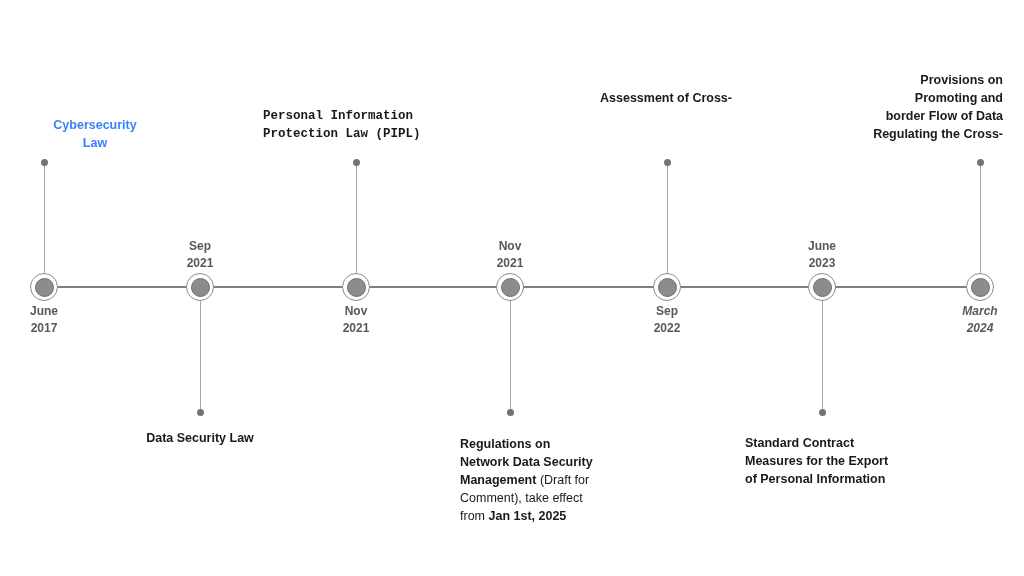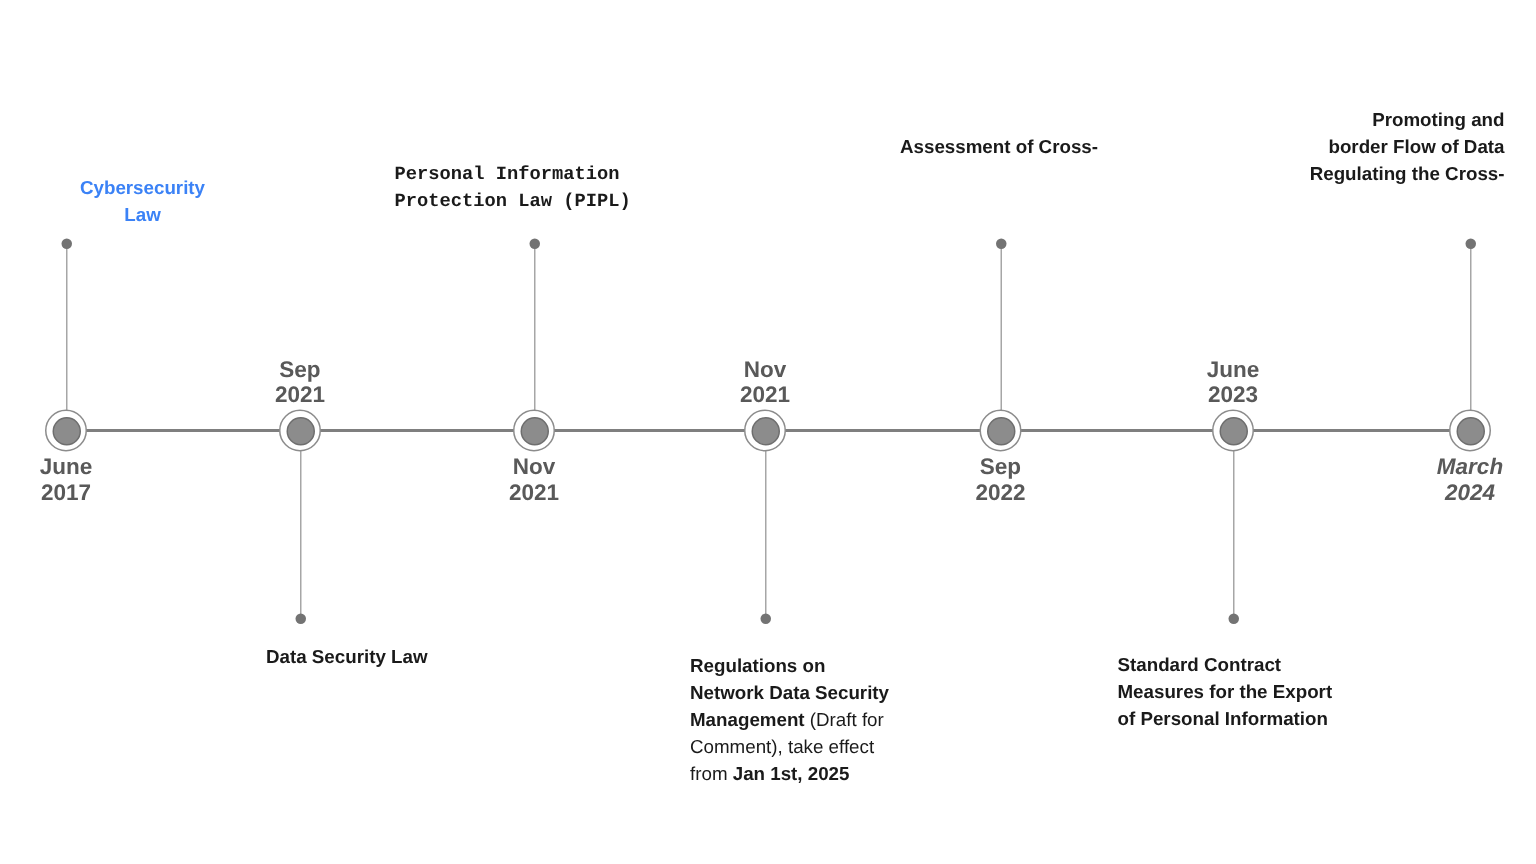--- a/index.html
+++ b/index.html
@@ -11,21 +11,21 @@
   .stem { position: absolute; width: 1px; }
   .end-dot { position: absolute; width: 7px; height: 7px; border-radius: 50%; }
   .node {
     position: absolute; width: 28px; height: 28px; border-radius: 50%;
     background: #ffffff; box-sizing: border-box; border: 1px solid #8c8c8c;
     display: flex; align-items: center; justify-content: center;
   }
   .node-inner { width: 19px; height: 19px; border-radius: 50%; box-sizing: border-box; }
   .date {
     position: absolute; width: 90px; text-align: center;
-    font-weight: 700; font-size: 15px; line-height: 17px;
+    font-weight: 700; font-size: 12px; line-height: 17px;
   }
   .label { position: absolute; font-size: 12.5px; line-height: 18px; }
   .label-line { white-space: nowrap; }
   .seg-b { font-weight: 700; }
   .seg-r { font-weight: 400; }
 </style>
 </head>
 <body>
 
 <div class="canvas">
@@ -49,21 +49,21 @@
       <div class="event">
         <div class="stem" style="left: 199.5px; background: rgb(166, 166, 166); top: 287px; height: 125px;"></div>
         <div class="end-dot" style="left: 196.5px; top: 408.5px; background: rgb(115, 115, 115);"></div>
         <div class="node" style="left: 186px; top: 273px; border-color: rgb(140, 140, 140);">
           <div class="node-inner" style="background: rgb(140, 140, 140); border: 1px solid rgb(110, 110, 110);"></div>
         </div>
         <div class="date" style="left: 155px; top: 238px; color: rgb(89, 89, 89);">
           <div class="date-line">Sep</div>
           <div class="date-line">2021</div>
         </div>
-        <div class="label" style="left: 115px; top: 429px; width: 170px; text-align: right; color: rgb(26, 26, 26);">
+        <div class="label" style="left: 115px; top: 429px; width: 170px; text-align: center; color: rgb(26, 26, 26);">
           <div class="label-line"><span class="seg-b">Data Security Law</span></div>
         </div>
       </div>
       <div class="event">
         <div class="stem" style="left: 355.5px; background: rgb(166, 166, 166); top: 162px; height: 125px;"></div>
         <div class="end-dot" style="left: 352.5px; top: 158.5px; background: rgb(115, 115, 115);"></div>
         <div class="node" style="left: 342px; top: 273px; border-color: rgb(140, 140, 140);">
           <div class="node-inner" style="background: rgb(140, 140, 140); border: 1px solid rgb(110, 110, 110);"></div>
         </div>
         <div class="date" style="left: 311px; top: 303px; color: rgb(89, 89, 89);">
@@ -127,19 +127,20 @@
         <div class="stem" style="left: 979.5px; background: rgb(166, 166, 166); top: 162px; height: 125px;"></div>
         <div class="end-dot" style="left: 976.5px; top: 158.5px; background: rgb(115, 115, 115);"></div>
         <div class="node" style="left: 966px; top: 273px; border-color: rgb(140, 140, 140);">
           <div class="node-inner" style="background: rgb(140, 140, 140); border: 1px solid rgb(110, 110, 110);"></div>
         </div>
         <div class="date" style="left: 935px; top: 303px; color: rgb(89, 89, 89); font-style: italic;">
           <div class="date-line">March</div>
           <div class="date-line">2024</div>
         </div>
         <div class="label" style="left: 838px; top: 71px; width: 165px; text-align: right; color: rgb(26, 26, 26);">
+          <div class="label-line"><span class="seg-b">Provisions on</span></div>
           <div class="label-line"><span class="seg-b">Promoting and</span></div>
           <div class="label-line"><span class="seg-b">border Flow of Data</span></div>
           <div class="label-line"><span class="seg-b">Regulating the Cross-</span></div>
         </div>
       </div>
     </div>
 </div>
 
 </body></html>

